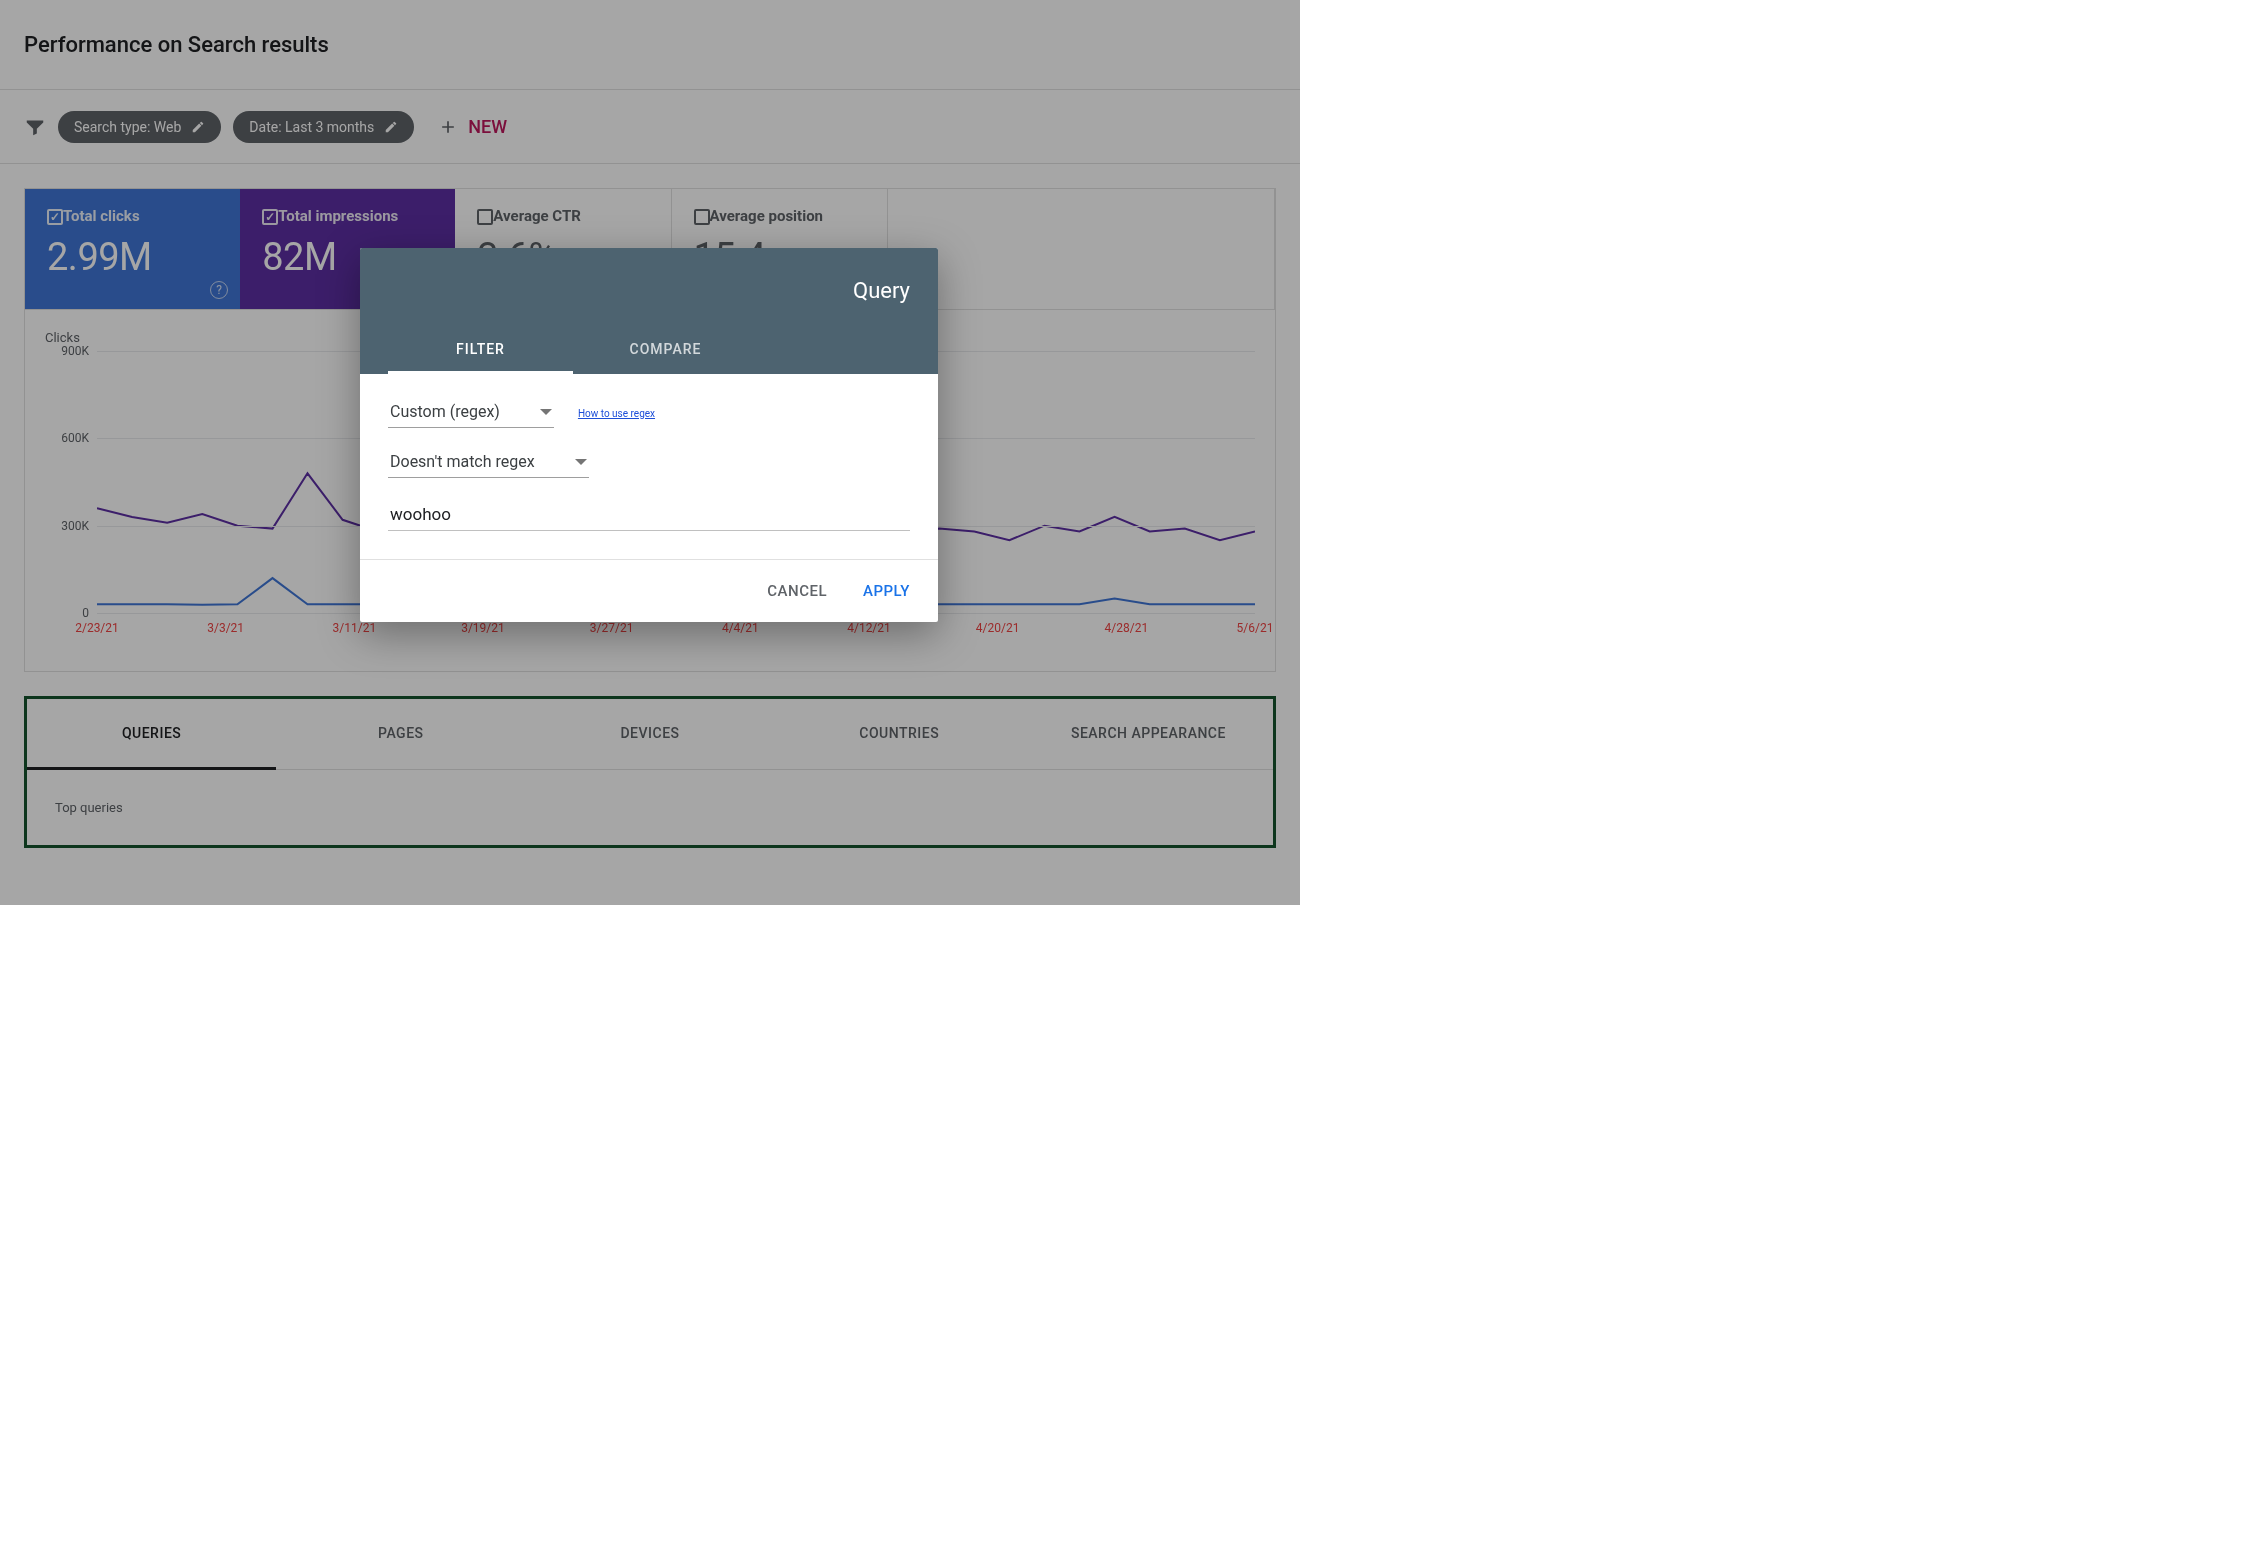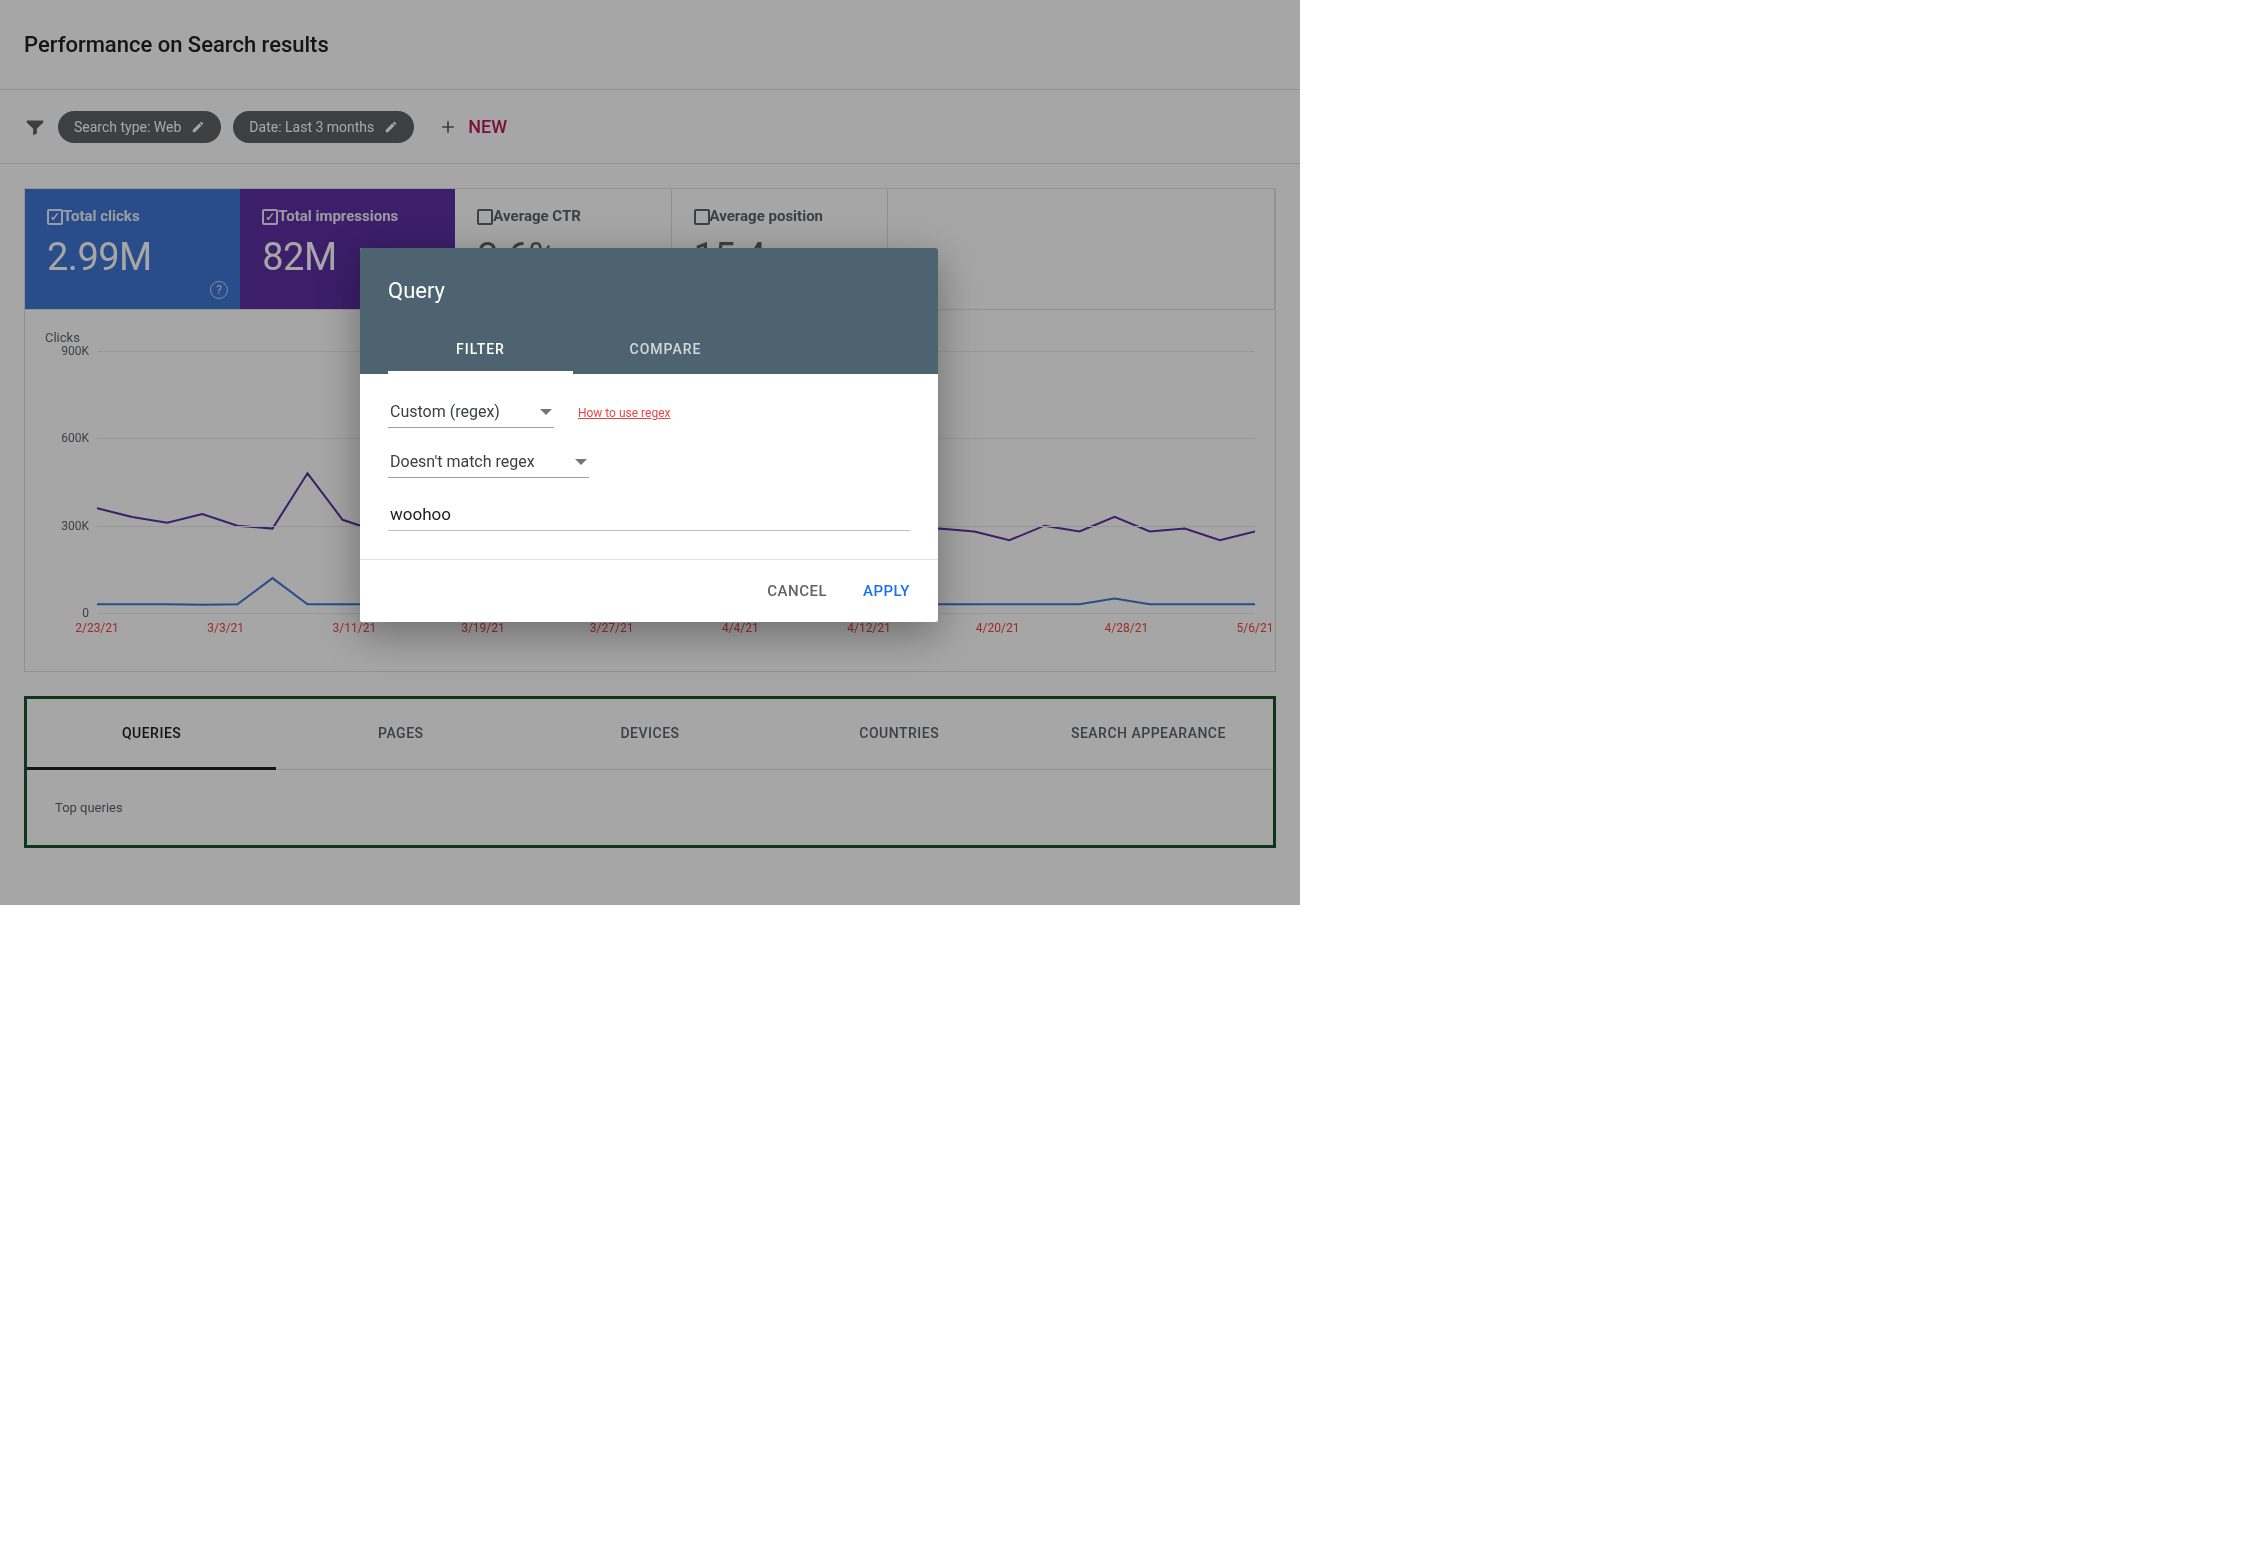--- a/index.html
+++ b/index.html
@@ -49,29 +49,29 @@
   
   .detail-panel { margin-top:24px; border:3px solid #14532d; }
   .detail-tabs { display:flex; }
   .detail-tab { flex:1; text-align:center; padding:26px 0; font-size:14px; font-weight:500; color:#5f6368; letter-spacing:0.5px; border-bottom:1px solid #e0e0e0; }
   .detail-tab.active { color:#202124; border-bottom:3px solid #202124; }
   .top-queries-label { padding:30px 28px; font-size:13px; color:#5f6368; }
 
   
   .modal { position:absolute; left:360px; top:248px; width:578px; background:#fff; box-shadow:0 12px 40px rgba(0,0,0,0.35); z-index:100; border-radius:2px; overflow:hidden; }
   .modal-top { background:#4d6370; color:#fff; padding:30px 28px 0 28px; }
-  .modal-title { font-size:22px; font-weight:400; }
+  .modal-title { font-size:22px; font-weight:400;text-align:right; }
   .modal-tabs { display:flex; margin-top:24px; }
   .modal-tab { width:185px; text-align:center; padding:14px 0; font-size:14px; letter-spacing:1px; font-weight:500; color:rgba(255,255,255,0.75); }
   .modal-tab.active { color:#fff; border-bottom:3px solid #fff; }
   .modal-body { padding:24px 28px 28px 28px; }
   .select-row { display:flex; align-items:center; gap:24px; margin-bottom:20px; }
   .select { display:inline-flex; align-items:center; gap:40px; border-bottom:1px solid #9e9e9e; padding:4px 2px 6px 2px; font-size:16px; color:#3c4043; }
   .select .tri { width:0; height:0; border-left:6px solid transparent; border-right:6px solid transparent; border-top:6px solid #757575; }
-  .regex-link { font-size:12px; color:#ef4444; text-decoration:underline; }
+  .regex-link { font-size:10px; color:#1d4ed8; text-decoration:underline; }
   .text-input { width:100%; border:none; border-bottom:1px solid #c0c0c0; font-size:17px; padding:6px 2px; outline:none; color:#202124; }
   .modal-footer { border-top:1px solid #e0e0e0; display:flex; justify-content:flex-end; gap:28px; padding:16px 24px; }
   .btn-flat { background:none; border:none; font-size:15px; font-weight:500; letter-spacing:0.5px; cursor:pointer; padding:6px 4px;text-align:center; }
   .btn-cancel { color:#5f6368; }
   .btn-apply { color:#1a73e8; }
 
   svg { display:block; }
 </style>
 </head>
 <body>

